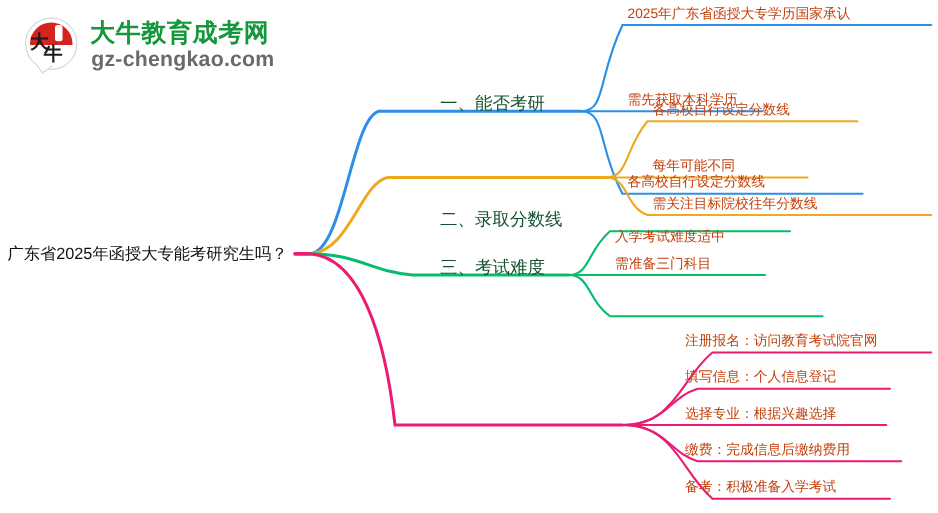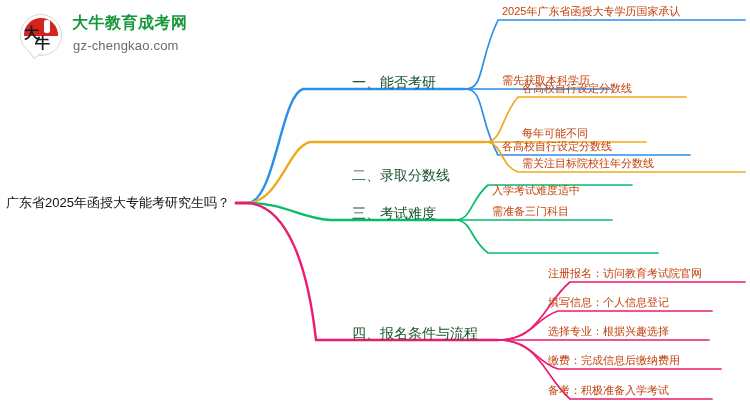--- a/index.html
+++ b/index.html
@@ -92,32 +92,32 @@
     color: #1a1a1a;
     font-size: 15px;
     line-height: 1;
   }
   .logo-char.c1 { left: 4px; top: 12px; }
   .logo-char.c2 { left: 15px; top: 22px; }
   .logo-title {
     position: absolute;
     left: 52px;
     top: 3px;
-    font-size: 16px;
+    font-size: 20px;
     font-weight: bold;
     color: #17973b;
     letter-spacing: 0.5px;
     white-space: nowrap;
   }
   .logo-sub {
     position: absolute;
     left: 53px;
     top: 28px;
-    font-size: 13px;
-    font-weight: normal;
+    font-size: 17px;
+    font-weight: bold;
     color: #6a6a6a;
     letter-spacing: 0.2px;
     white-space: nowrap;
   }
 
   
   .node {
     position: absolute;
     white-space: nowrap;
     color: #1c1c1c;
@@ -180,21 +180,20 @@
     <path d="M 498 340 L 528 340 L 709 340" stroke="#ec1b72" stroke-width="1.7" fill="none" stroke-linecap="round"></path>
     <path d="M 498 340 C 532 340 535 362 558 369 L 721 369" stroke="#ec1b72" stroke-width="1.7" fill="none" stroke-linecap="round"></path>
     <path d="M 498 340 C 540 340 545 378 570 399 L 712 399" stroke="#ec1b72" stroke-width="1.7" fill="none" stroke-linecap="round"></path>
   </svg>
 
   <div class="node root" style="left:6px; top:196px;">广东省2025年函授大专能考研究生吗？</div>
 
   <div class="node branch" style="left:352px; top:75px;">一、能否考研</div>
   <div class="node branch" style="left:352px; top:128px;margin-top:40px;">二、录取分数线</div>
   <div class="node branch" style="left:352px; top:206px;">三、考试难度</div>
-  <div class="node branch" style="left:352px; top:326px;">四、报名条件与流程</div>
 
   <div class="node leaf" style="left:502px; top:6px;">2025年广东省函授大专学历国家承认</div>
   <div class="node leaf" style="left:502px; top:75px;">需先获取本科学历</div>
   <div class="node leaf" style="left:502px; top:141px;">各高校自行设定分数线</div>
 
   <div class="node leaf" style="left:522px; top:83px;">各高校自行设定分数线</div>
   <div class="node leaf" style="left:522px; top:128px;">每年可能不同</div>
   <div class="node leaf" style="left:522px; top:158px;">需关注目标院校往年分数线</div>
 
   <div class="node leaf" style="left:492px; top:185px;">入学考试难度适中</div>

